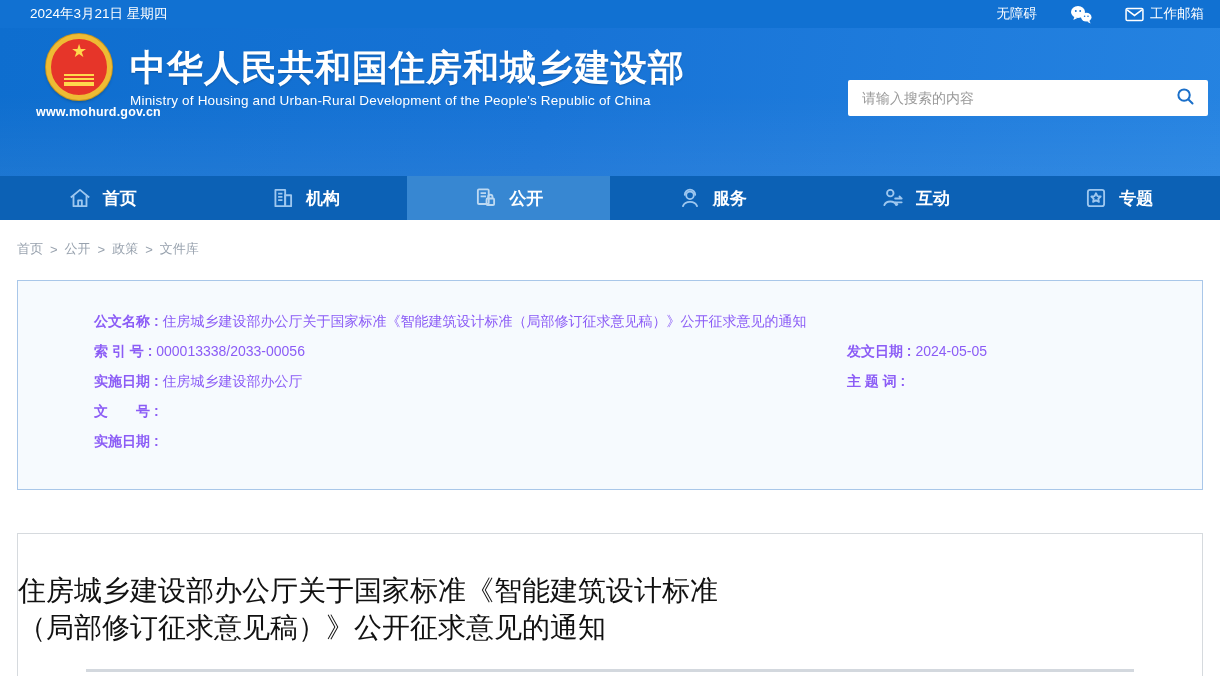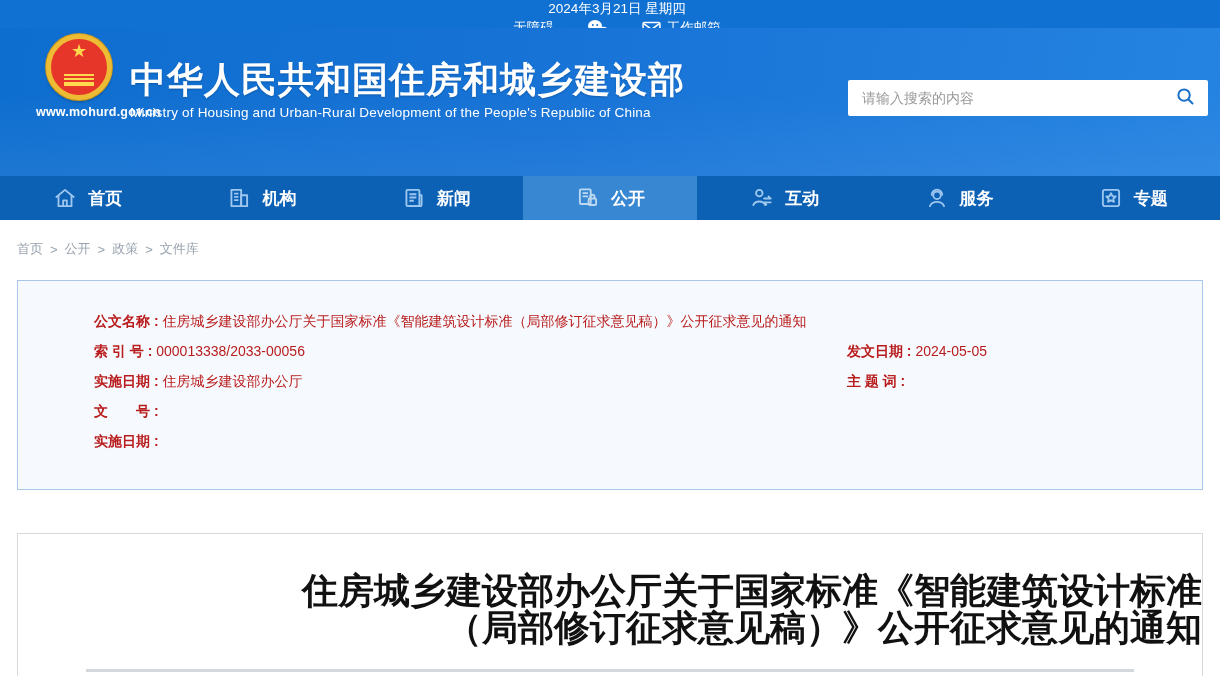--- a/index.html
+++ b/index.html
@@ -1,42 +1,42 @@
 <!DOCTYPE html>
 <html><head>
 <meta charset="utf-8">
 <style>
   * { margin:0; padding:0; box-sizing:border-box; }
   html,body { width:1220px; height:676px; overflow:hidden; background:#fff;
     font-family:"Liberation Sans","DejaVu Sans",sans-serif; }
 
   
   .topbar { height:28px; background:#1171d2; color:#fff; font-size:13.5px;
-    display:flex; align-items:center; justify-content:space-between; padding:0 16px 0 30px;flex-direction:column; }
+    display:flex; align-items:center; justify-content:space-between; padding:0 16px 0 30px; }
   .topbar-right { display:flex; align-items:center; gap:32px; }
   .topbar-link { display:flex; align-items:center; gap:6px; cursor:pointer; }
   .topbar svg { display:block; }
 
   
   .banner { height:148px; position:relative;
     background:linear-gradient(100deg,#0e6ecf 0%,#1773d6 45%,#2583e1 100%); }
   .banner::before { content:""; position:absolute; inset:0;
     background:linear-gradient(to top, rgba(255,255,255,0.06), rgba(255,255,255,0) 55%); }
   .logo-wrap { position:absolute; left:36px; top:6px; width:86px; text-align:center; cursor:pointer; }
   .emblem { width:66px; height:66px; margin:0 auto; border-radius:50%;
     background:#e63529; border:5px solid #eebb34; box-shadow:0 0 0 1px #c8961d, 0 2px 3px rgba(0,0,0,.25);
     position:relative; }
   .emblem .star-big { position:absolute; top:3px; left:50%; transform:translateX(-50%);
     color:#ffd94d; font-size:18px; line-height:18px; }
   .emblem .gate { position:absolute; bottom:9px; left:50%; transform:translateX(-50%);
     width:30px; height:12px;
     background:linear-gradient(#ffd94d 0 2px, transparent 2px 4px, #ffd94d 4px 6px,
       transparent 6px 8px, #ffd94d 8px 12px); }
   .site-url { color:#fff; font-weight:bold; font-size:12.5px; margin-top:5px; letter-spacing:.2px; }
-  .site-title-wrap { position:absolute; left:130px; top:28px; color:#fff; cursor:pointer; }
+  .site-title-wrap { position:absolute; left:130px; top:16px; color:#fff; cursor:pointer; }
   .site-title { font-size:36px; font-weight:bold; letter-spacing:1px;
     text-shadow:0 1px 2px rgba(0,0,0,.2); }
   .site-sub { font-size:13.5px; letter-spacing:.2px; }
   .search-box { position:absolute; right:12px; top:52px; width:360px; height:36px;
     background:#fff; border-radius:2px; display:flex; align-items:center; }
   .search-input { flex:1; height:100%; border:none; outline:none; background:transparent;
     padding:0 8px 0 14px; font-size:14px; color:#333;
     font-family:"Liberation Sans","DejaVu Sans",sans-serif; }
   .search-input::placeholder { color:#999; }
   .search-btn { width:46px; height:100%; display:flex; align-items:center; justify-content:center; cursor:pointer; }
@@ -49,33 +49,33 @@
   .nav-icon svg { display:block; }
 
   
   .breadcrumb { padding:21px 0 0 17px; height:37px; font-size:13px; color:#98a2ae;
     display:flex; gap:7px; align-items:center; }
   .crumb { cursor:pointer; }
   .crumb-sep { color:#98a2ae; }
 
   
   .info-box { margin:23px 17px 0; height:210px; border:1px solid #a9c7e9; background:#f6fafe;
-    padding:25px 40px 0 76px; color:#b91c1c; font-size:14px; }
+    padding:25px 40px 0 76px; color:#8b5cf6; font-size:14px; }
   .info-row { line-height:30px; white-space:nowrap; }
   .info-label { font-weight:bold; white-space:pre; }
   .info-colon { font-weight:bold; white-space:pre; }
   .info-value { white-space:pre; }
   .info-cols { display:flex; }
   .info-col-left { width:70.5%; }
   .info-col-right { flex:1; }
 
   
   .content-box { margin:43px 17px 0; height:600px; border:1px solid #d6dade; background:#fff;
     padding-top:38px; }
-  .article-title { text-align:right; font-size:36px; font-weight:bold; color:#111;
+  .article-title { text-align:left; font-size:28px; font-weight:normal; color:#111;
     line-height:37px; white-space:pre-line; }
   .article-divider { height:3px; background:#d3d8de; margin:23px 68px 0; }
 </style>
 </head>
 <body>
 
 <div class="topbar">
   <span>2024年3月21日 星期四</span>
   <div class="topbar-right">
     <span class="topbar-link">
@@ -146,60 +146,50 @@
   <div class="nav-item">
     <span class="nav-icon">
       <svg width="26" height="26" viewBox="0 0 24 24" fill="none" stroke="#9ec7ef" stroke-width="1.7" stroke-linejoin="round">
         <rect x="5" y="4.5" width="9" height="15"></rect>
         <rect x="14" y="9.5" width="5.5" height="10"></rect>
         <path d="M7.5 8 H11.5 M7.5 11 H11.5 M7.5 14 H11.5"></path>
       </svg>
     </span>
     <span>机构</span>
   </div>
-  <div class="nav-item">
-    <span class="nav-icon">
-      <svg width="26" height="26" viewBox="0 0 24 24" fill="none" stroke="#9ec7ef" stroke-width="1.7" stroke-linejoin="round">
-        <rect x="5" y="4.5" width="12" height="15" rx="1"></rect>
-        <path d="M7.8 8.5 h6.4 M7.8 11.5 h6.4 M7.8 14.5 h4"></path>
-        <path d="M17 9.5 h2 v8.5 a1.5 1.5 0 0 1 -1.5 1.5 H7"></path>
-      </svg>
-    </span>
-    <span>新闻</span>
-  </div>
   <div class="nav-item active">
     <span class="nav-icon">
       <svg width="26" height="26" viewBox="0 0 24 24" fill="none" stroke="#bdd9f2" stroke-width="1.7" stroke-linejoin="round">
         <rect x="4.5" y="4" width="10" height="13.5" rx="1"></rect>
         <path d="M7 7.5 h5 M7 10.5 h5"></path>
         <rect x="12.5" y="12.5" width="7" height="6" rx="1"></rect>
         <path d="M14 12.5 V11 a2 2 0 0 1 4 0 V12.5"></path>
       </svg>
     </span>
     <span>公开</span>
   </div>
   <div class="nav-item">
     <span class="nav-icon">
+      <svg width="26" height="26" viewBox="0 0 24 24" fill="none" stroke="#9ec7ef" stroke-width="1.7" stroke-linecap="round">
+        <circle cx="12" cy="9.5" r="3.5"></circle>
+        <path d="M5.5 19.5 a6.8 5.5 0 0 1 13 0"></path>
+        <path d="M7.2 9 a4.8 4.8 0 0 1 9.6 0"></path>
+      </svg>
+    </span>
+    <span>服务</span>
+  </div>
+  <div class="nav-item">
+    <span class="nav-icon">
       <svg width="26" height="26" viewBox="0 0 24 24" fill="none" stroke="#9ec7ef" stroke-width="1.7" stroke-linecap="round" stroke-linejoin="round">
         <circle cx="9.5" cy="7.5" r="3"></circle>
         <path d="M4 18.5 a5.8 4.8 0 0 1 11 0"></path>
         <path d="M14 12.5 h6 M18 10.5 l2 2 M14 16 h6 M16 18 l-2 -2"></path>
       </svg>
     </span>
     <span>互动</span>
-  </div>
-  <div class="nav-item">
-    <span class="nav-icon">
-      <svg width="26" height="26" viewBox="0 0 24 24" fill="none" stroke="#9ec7ef" stroke-width="1.7" stroke-linecap="round">
-        <circle cx="12" cy="9.5" r="3.5"></circle>
-        <path d="M5.5 19.5 a6.8 5.5 0 0 1 13 0"></path>
-        <path d="M7.2 9 a4.8 4.8 0 0 1 9.6 0"></path>
-      </svg>
-    </span>
-    <span>服务</span>
   </div>
   <div class="nav-item">
     <span class="nav-icon">
       <svg width="26" height="26" viewBox="0 0 24 24" fill="none" stroke="#9ec7ef" stroke-width="1.7" stroke-linejoin="round">
         <rect x="4.5" y="4.5" width="15" height="15" rx="2"></rect>
         <path d="M12 7.6 l1.3 2.7 3 .35 -2.2 2 .6 2.95 -2.7 -1.5 -2.7 1.5 .6 -2.95 -2.2 -2 3 -.35 z"></path>
       </svg>
     </span>
     <span>专题</span>
   </div>

